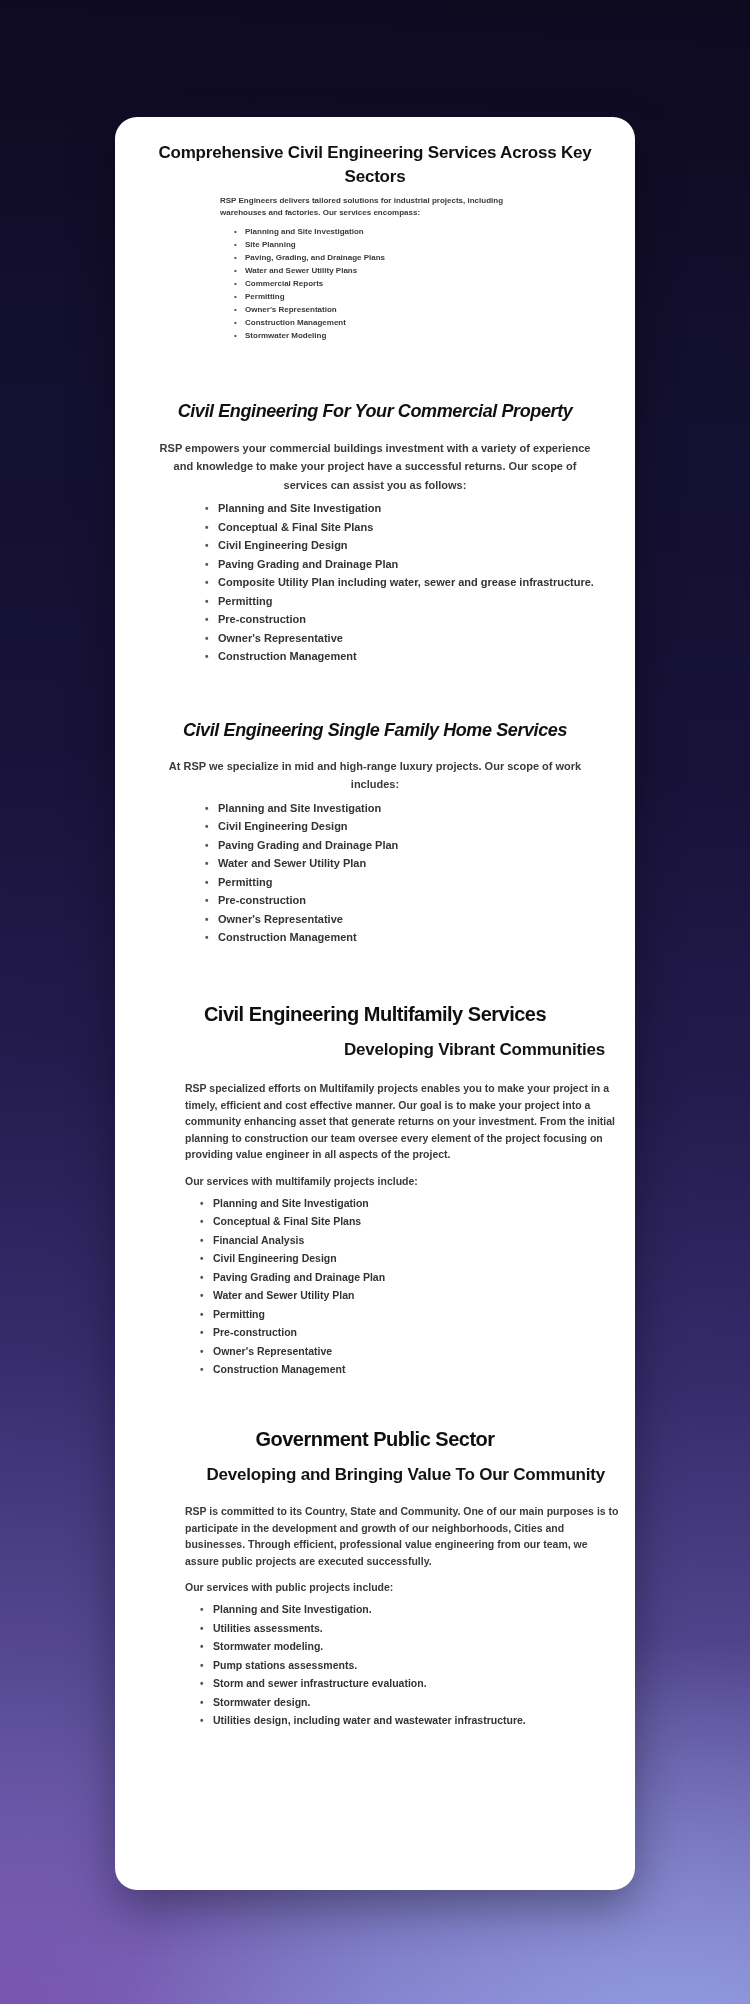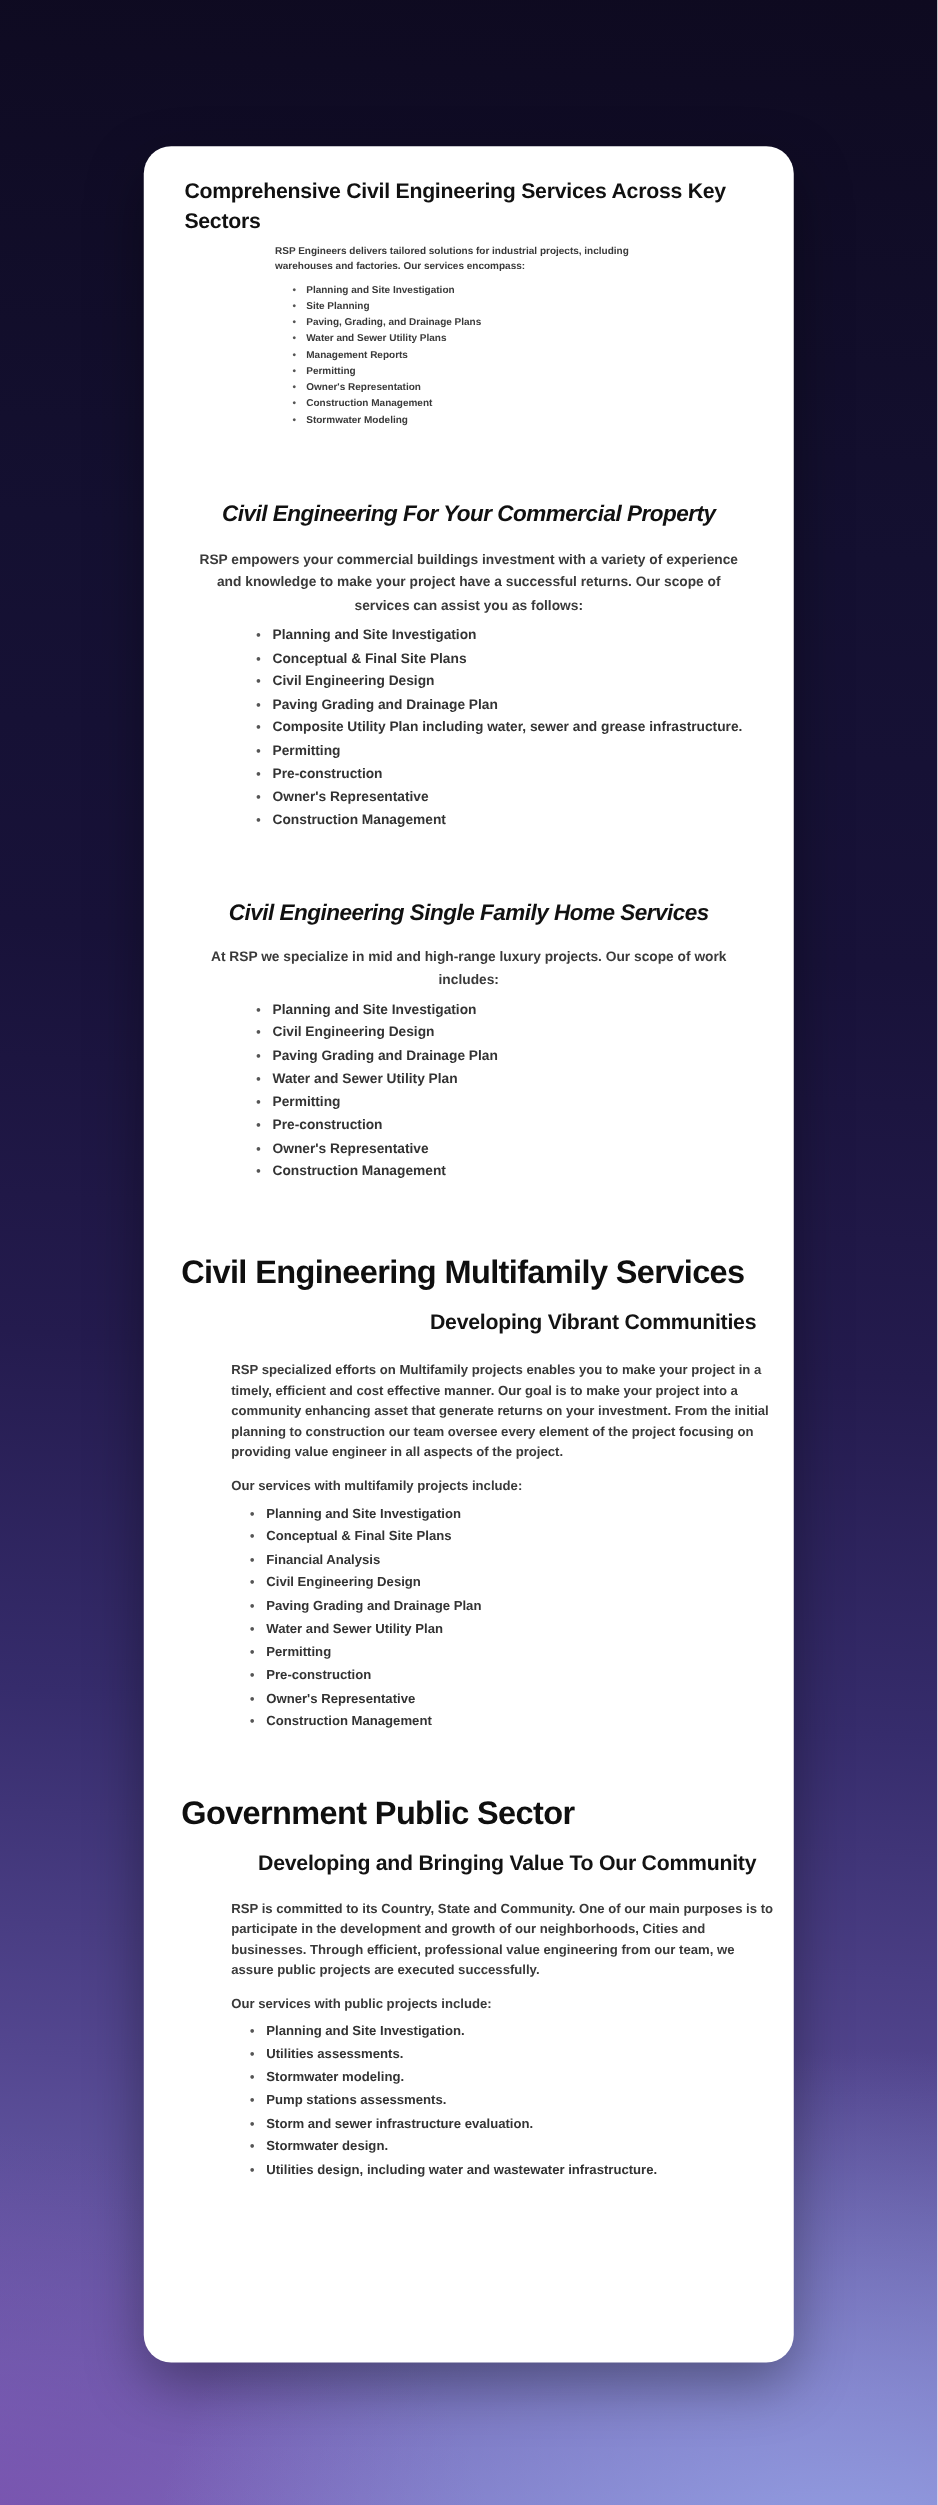--- a/index.html
+++ b/index.html
@@ -17,39 +17,39 @@
   }
   .card{
     position:absolute;left:115px;top:117px;width:520px;height:1773px;
     background:#ffffff;border-radius:22px;
     box-shadow:0 18px 45px rgba(0,0,0,0.35);
     box-sizing:border-box;padding:24px 30px 60px;
     overflow:hidden;color:#1a1a1a;
   }
   h1,h2,p,ul{margin:0;padding:0;}
   
-  .s1-title{font-size:17px;font-weight:700;line-height:1.4;letter-spacing:-0.2px;max-width:455px;margin:0 auto;color:#111;}
+  .s1-title{font-size:17px;font-weight:700;line-height:1.4;letter-spacing:-0.2px;max-width:455px;margin:0 auto;text-align:center;color:#111;}
   .s1-subtitle{font-size:13.5px;font-weight:700;line-height:1.45;letter-spacing:-0.2px;max-width:300px;margin:8px auto 0;text-align:center;color:#161616;}
   .s1-intro{font-size:8px;line-height:12px;width:310px;margin:6px auto 0;text-align:left;color:#3a3a3a;font-weight:600;}
   .s1-list{width:296px;margin:8px auto 0;padding-left:14px;list-style:none;}
   .s1-list li{position:relative;font-size:8px;line-height:9px;margin-top:4px;padding-left:11px;color:#3a3a3a;font-weight:600;}
   .s1-list li::before{content:"•";position:absolute;left:0;top:0;font-size:8px;color:#555;}
   
   .sec-commercial{margin-top:60px;}
   .mid-title{font-size:18px;font-weight:700;line-height:1.3;letter-spacing:-0.4px;text-align:center;color:#111;font-style:italic;}
   .mid-intro{font-size:11px;line-height:18.5px;max-width:445px;margin:16px auto 0;text-align:center;color:#3a3a3a;font-weight:600;}
   .mid-intro.two{margin-top:14px;max-width:435px;}
   .mid-list{margin:8px 0 0 60px;padding:0;list-style:none;}
   .mid-list li{position:relative;font-size:11px;line-height:13px;margin-top:5.5px;padding-left:13px;color:#333;font-weight:600;}
   .mid-list li::before{content:"•";position:absolute;left:0;top:0;font-size:10px;color:#555;}
   .sec-single{margin-top:56px;}
   
   .sec-multifamily{margin-top:57px;}
   .sec-government{margin-top:50px;}
-  .big-title{font-size:26px;font-weight:700;line-height:1.3;letter-spacing:-0.5px;text-align:left;color:#0f0f0f;}
+  .big-title{font-size:20px;font-weight:700;line-height:1.3;letter-spacing:-0.5px;text-align:center;color:#0f0f0f;}
   .big-subtitle{font-size:17px;font-weight:700;line-height:1.35;letter-spacing:-0.2px;text-align:right;color:#131313;margin-top:12px;}
   .big-intro{font-size:10.5px;line-height:16.5px;width:434px;margin:18px 0 0 40px;text-align:left;color:#3a3a3a;font-weight:600;}
   .sec-government .big-intro{margin-top:16px;}
   .services-label{font-size:10.5px;line-height:16px;margin:10px 0 0 40px;text-align:left;color:#3a3a3a;font-weight:600;}
   .big-list{margin:8px 0 0 55px;padding:0;list-style:none;}
   .big-list li{position:relative;font-size:10.5px;line-height:13px;margin-top:5.5px;padding-left:13px;color:#333;font-weight:600;}
   .big-list li::before{content:"•";position:absolute;left:0;top:0;font-size:10px;color:#555;}
 </style>
 </head>
 <body>
@@ -58,21 +58,21 @@
   <main class="card">
 
     <section class="sec-industrial">
       <h1 class="s1-title">Comprehensive Civil Engineering Services Across Key Sectors</h1>
       <p class="s1-intro">RSP Engineers delivers tailored solutions for industrial projects, including warehouses and factories. Our services encompass:</p>
       <ul class="s1-list">
           <li>Planning and Site Investigation</li>
           <li>Site Planning</li>
           <li>Paving, Grading, and Drainage Plans</li>
           <li>Water and Sewer Utility Plans</li>
-          <li>Management Reports</li>
+          <li>Commercial Reports</li>
           <li>Permitting</li>
           <li>Owner's Representation</li>
           <li>Construction Management</li>
           <li>Stormwater Modeling</li>
         </ul>
     </section>
 
     <section class="sec-commercial">
       <h1 class="mid-title">Civil Engineering For Your Commercial Property</h1>
       <p class="mid-intro">RSP empowers your commercial buildings investment with a variety of experience and knowledge to make your project have a successful returns. Our scope of services can assist you as follows:</p>

